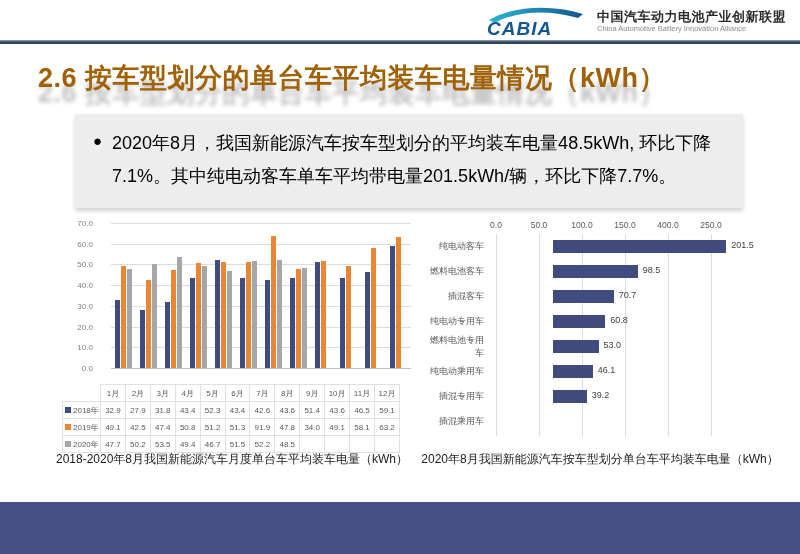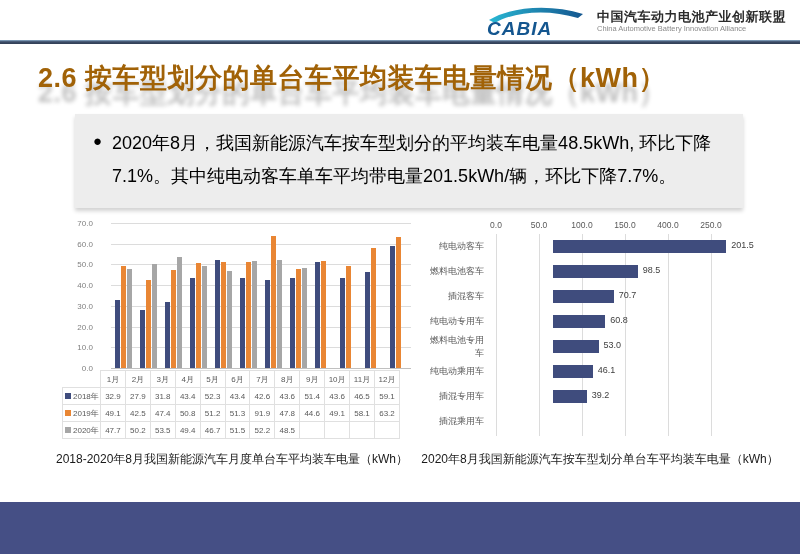--- a/index.html
+++ b/index.html
@@ -43,21 +43,21 @@
   .yaxis { position:relative; width:38px; height:145px; }
   .ytick { position:absolute; right:6px; font-size:8px; color:#808080; }
   .plot { position:relative; width:300px; height:145px; }
   .gridline-h { position:absolute; left:0; width:300px; height:1px; background:#dcdcdc; }
   .gridline-h.base { background:#c0c0c0; }
   .bar-group { position:absolute; bottom:0; width:25px; height:145px;
     display:flex; align-items:flex-end; justify-content:center; gap:1px; }
   .vbar { width:5px; }
 
   
-  .monthly-table { border-collapse:collapse; table-layout:fixed; width:338px; margin-top:2px; }
+  .monthly-table { border-collapse:collapse; table-layout:fixed; width:338px; margin-top:16px; }
   .monthly-table th, .monthly-table td {
     border:1px solid #e0e0e0; font-size:8px; font-weight:normal;
     color:#595959; text-align:center; padding:2.5px 0; overflow:hidden; white-space:nowrap;
   }
   .monthly-table .corner { border-top:none; border-left:none; }
   .legend-cell { text-align:left !important; padding-left:2px !important; }
   .swatch { display:inline-block; width:6px; height:6px; margin-right:2px; }
 
   
   .chart-right { position:absolute; left:424px; top:220px; width:350px; }
@@ -232,21 +232,21 @@
           <tr>
             <td class="legend-cell"><span class="swatch" style="background:#e98634"></span>2019年</td>
             <td>49.1</td>
             <td>42.5</td>
             <td>47.4</td>
             <td>50.8</td>
             <td>51.2</td>
             <td>51.3</td>
             <td>91.9</td>
             <td>47.8</td>
-            <td>44.6</td>
+            <td>34.0</td>
             <td>49.1</td>
             <td>58.1</td>
             <td>63.2</td>
           </tr>
           <tr>
             <td class="legend-cell"><span class="swatch" style="background:#a6a6a6"></span>2020年</td>
             <td>47.7</td>
             <td>50.2</td>
             <td>53.5</td>
             <td>49.4</td>

